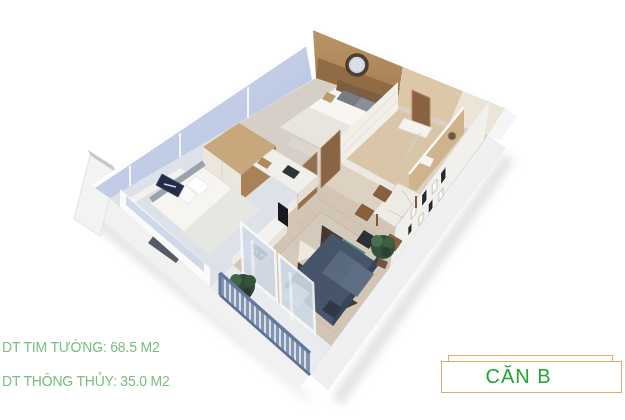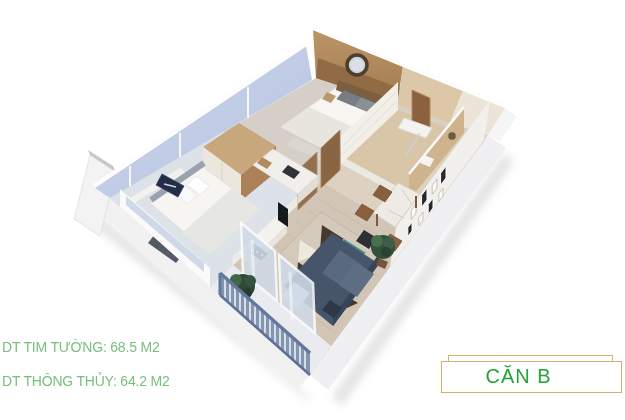--- a/index.html
+++ b/index.html
@@ -241,19 +241,19 @@
           <line x1="305" y1="348.6" x2="305" y2="370.6"></line>
         </g>
         <line x1="220" y1="273" x2="310" y2="353" stroke="#64779c" stroke-width="3.5"></line>
         <line x1="220" y1="295" x2="310" y2="375" stroke="#5d7096" stroke-width="2.5"></line>
         <line x1="220" y1="273" x2="220" y2="295" stroke="#64779c" stroke-width="3"></line>
       </g>
     </g>
   </svg>
 
   <div class="area-line gross">DT TIM TƯỜNG: 68.5 M2</div>
-  <div class="area-line net">DT THÔNG THỦY: 64.2 M2</div>
+  <div class="area-line net">DT THÔNG THỦY: 35.0 M2</div>
 
   <div class="badge-frame outer"></div>
   <div class="badge-frame inner"></div>
   <div class="badge-label">CĂN B</div>
 
 </div>
 
 </body></html>

